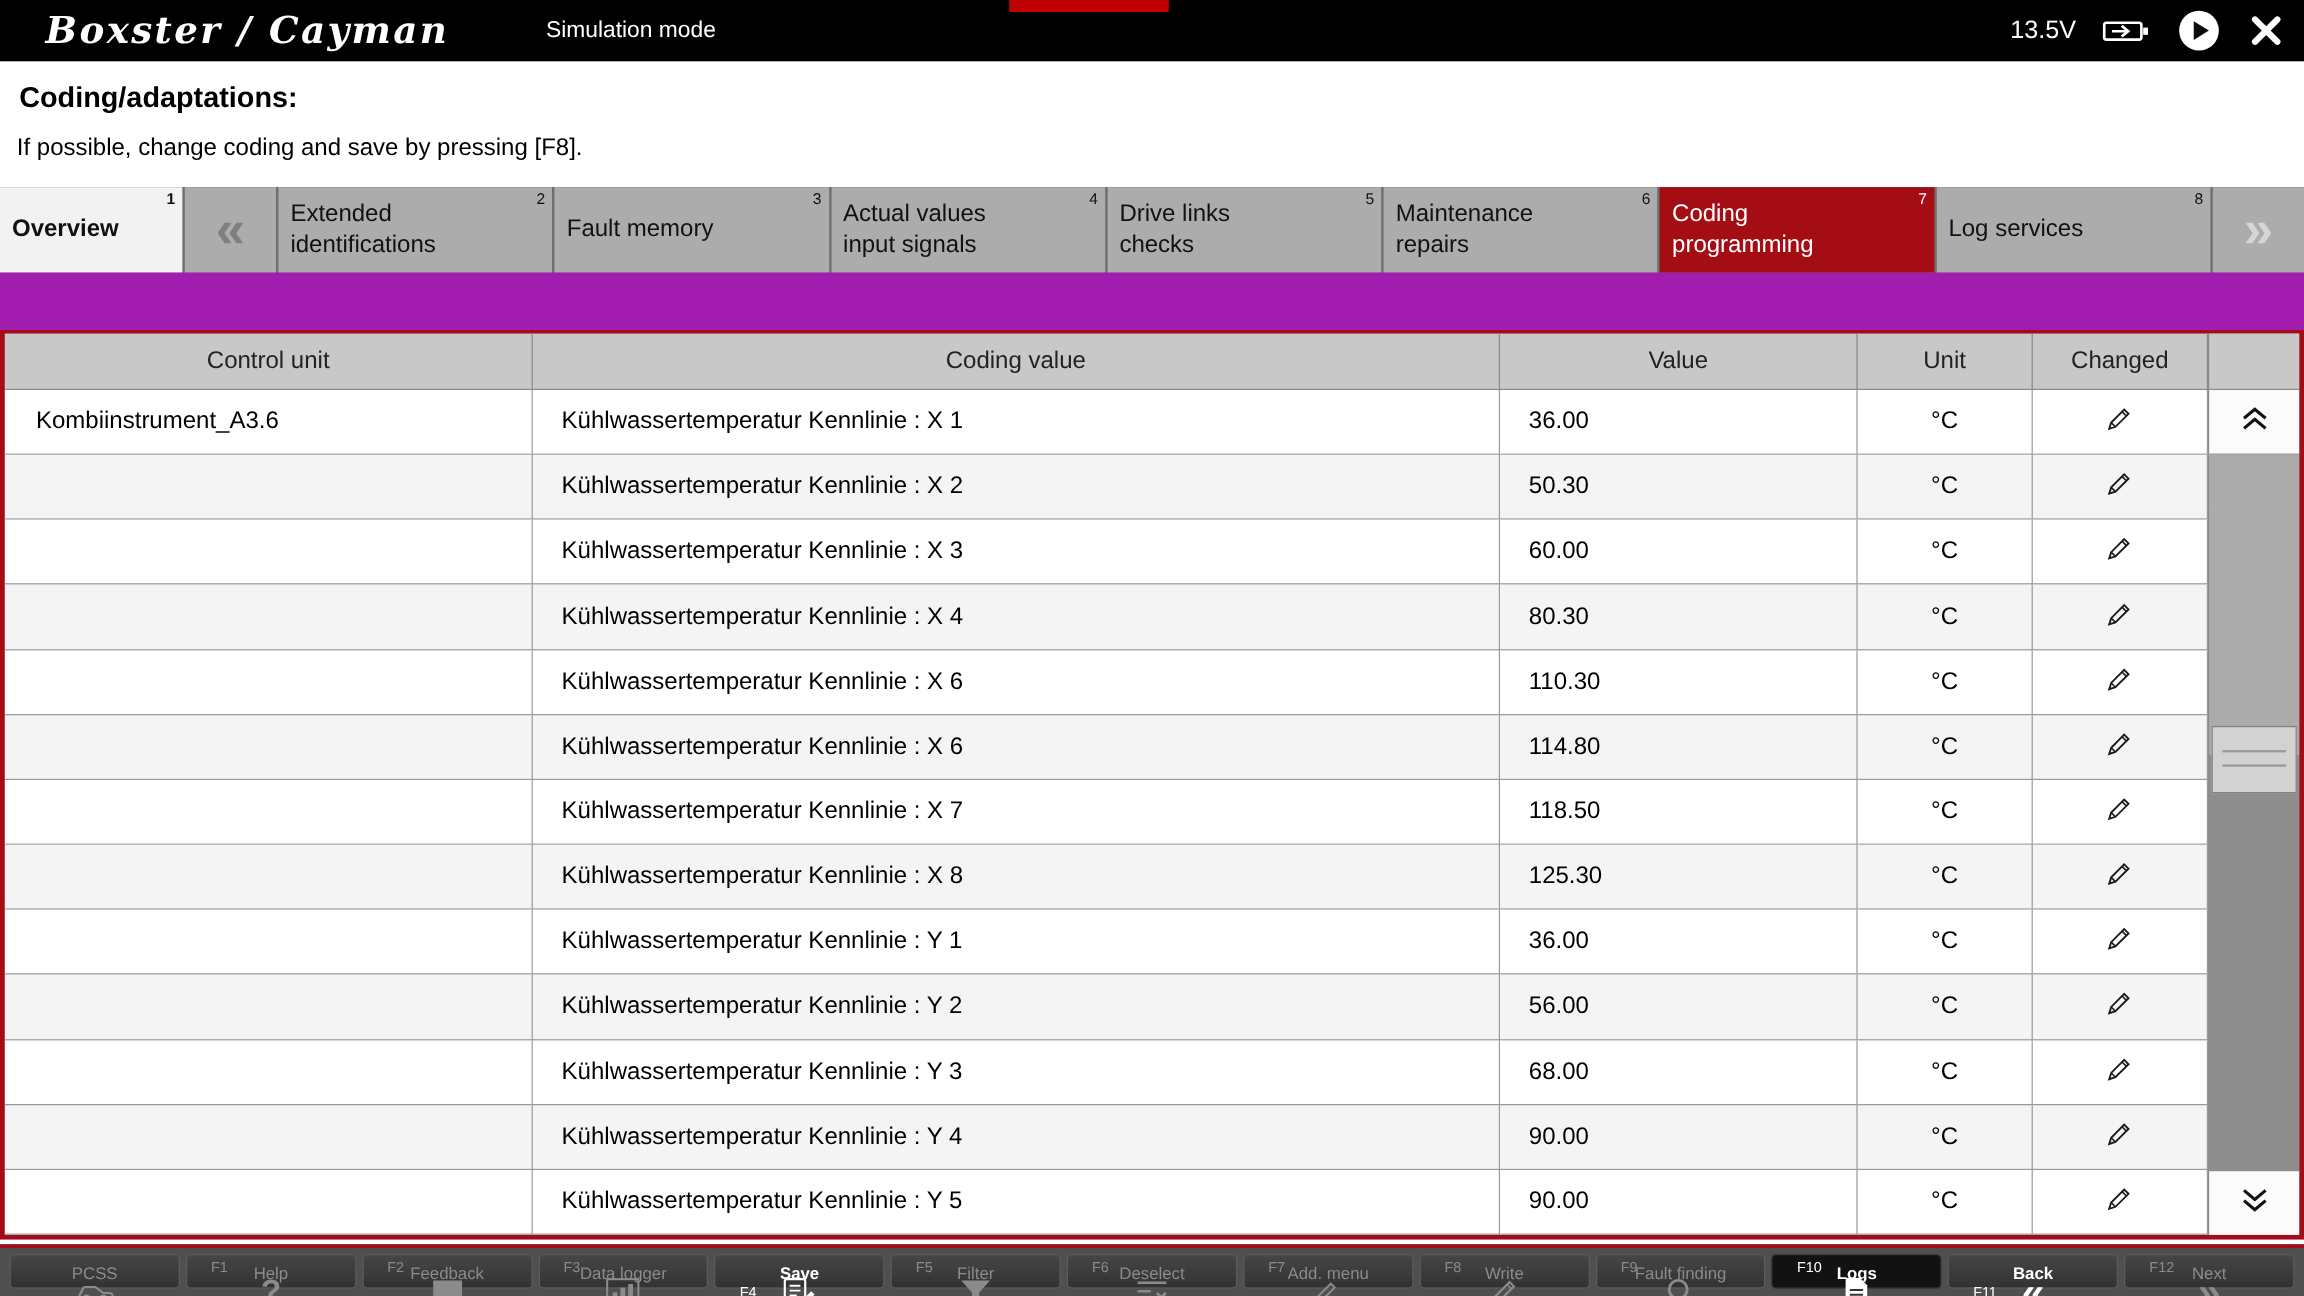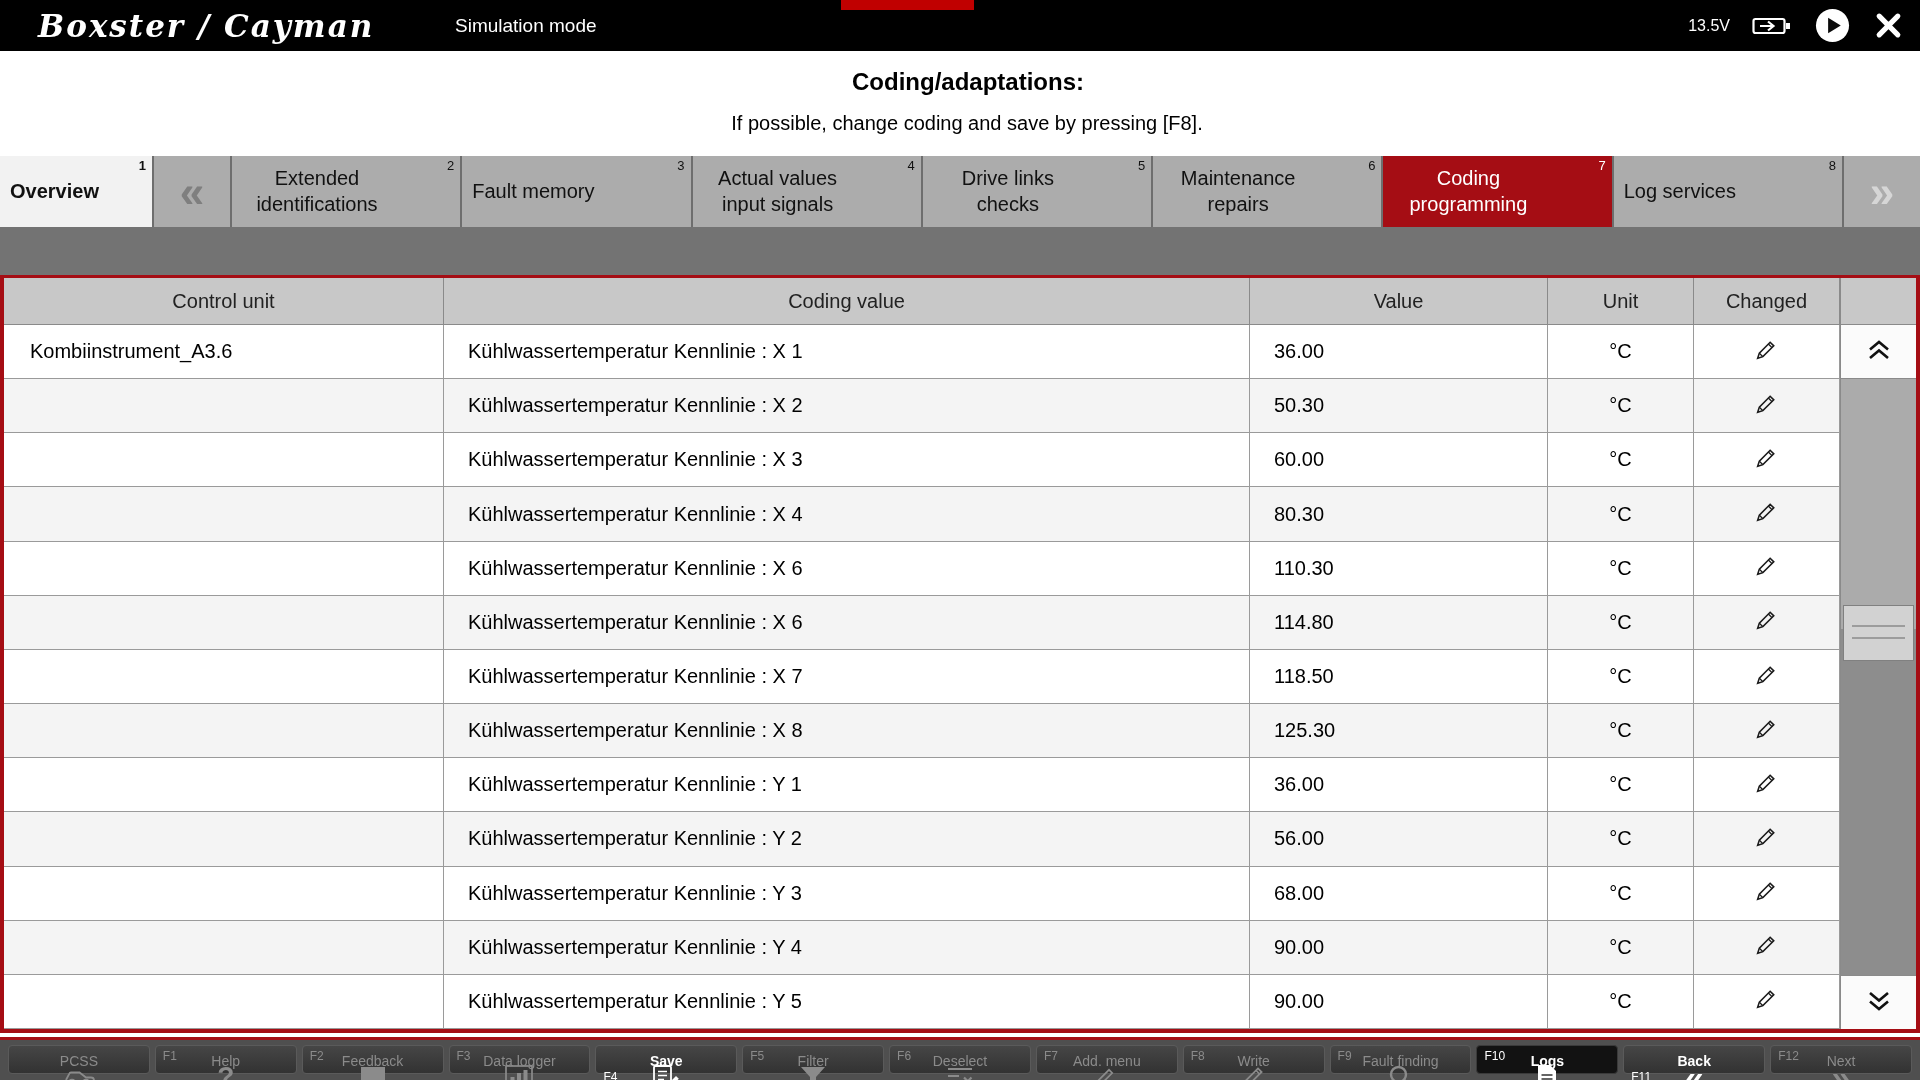--- a/index.html
+++ b/index.html
@@ -1,25 +1,25 @@
 <!DOCTYPE html>
 <html style="--accent-red: #A50D14; --status-red: #C00000; --titlebar-black: #000000; --tab-gray: #ACACAC; --header-gray: #C8C8C8;"><head>
 <meta charset="utf-8">
 <style>
   html,body{margin:0;padding:0;background:#fff;}
   body{font-family:"Liberation Sans",sans-serif;width:1920px;height:1080px;overflow:hidden;}
-  .app{position:relative;width:1920px;height:1080px;display:flex;flex-direction:column;background:#737373;text-align:center;}
+  .app{position:relative;width:1920px;height:1080px;display:flex;flex-direction:column;background:#a21caf;}
 
   
   .titlebar{position:relative;height:51px;flex:0 0 51px;background:#000;color:#fff;display:flex;align-items:center;}
   .logo{font-family:"DejaVu Serif",serif;font-style:italic;font-weight:bold;font-size:31px;letter-spacing:2px;margin-left:38px;white-space:nowrap;}
   .mode{position:absolute;left:455px;font-size:19px;}
   .status-strip{position:absolute;left:841px;top:0;width:133px;height:10px;background:var(--status-red,#C00000);}
   .tb-right{margin-left:auto;display:flex;align-items:center;gap:22px;margin-right:16px;}
-  .voltage{font-size:16px;}
+  .voltage{font-size:21px;}
   .tb-icon{display:flex;align-items:center;justify-content:center;}
 
   
   .subheader{height:105px;flex:0 0 105px;background:#fff;color:#000;}
   .sh-title{font-weight:bold;font-size:24px;padding:17px 0 0 16px;}
   .sh-instruction{font-size:20px;padding:16px 0 0 14px;}
 
   
   .tabbar{height:71px;flex:0 0 71px;display:flex;gap:2px;background:#6e6e6e;}
   .tab{position:relative;flex:1;background:#ACACAC;color:#111;display:flex;align-items:center;padding:4px 8px 4px 10px;box-sizing:border-box;cursor:default;}
@@ -59,21 +59,21 @@
   .vs-thumb::before,.vs-thumb::after{content:"";position:absolute;left:8px;right:8px;border-top:2px solid #9c9c9c;}
   .vs-thumb::before{top:19px;}
   .vs-thumb::after{top:31px;}
 
   
   .fngap{flex:0 0 4px;background:#fff;}
 
   
   .fnbar{flex:1;background:#4f4f4f;border-top:3px solid var(--accent-red,#A50D14);display:flex;gap:5px;padding:5px 8px 6px 8px;box-sizing:border-box;}
   .fbtn{position:relative;flex:1;border-radius:4px;background:linear-gradient(180deg,#464646,#323232);border:1px solid #5a5a5a;display:flex;flex-direction:column;align-items:center;justify-content:flex-end;padding-bottom:4px;box-sizing:border-box;cursor:default;}
-  .fkey{position:absolute;top:3px;left:7px;font-size:12px;}
+  .fkey{position:absolute;top:3px;left:20px;font-size:12px;}
   .ficon{position:absolute;top:13px;left:0;right:0;height:36px;display:flex;align-items:center;justify-content:center;}
   .flabel{font-size:14px;}
   .glyph-icon{display:inline-block;}
   .fbtn.disabled{color:#8b8b8b;}
   .fbtn.disabled .fkey{color:#8b8b8b;}
   .fbtn.enabled{color:#fff;}
   .fbtn.enabled .fkey{color:#fff;margin-top:21px;}
   .fbtn.enabled .flabel{font-weight:bold;}
   .fbtn.active{color:#fff;background:#121212;border-color:#3a3a3a;}
   .fbtn.active .fkey{color:#fff;}

